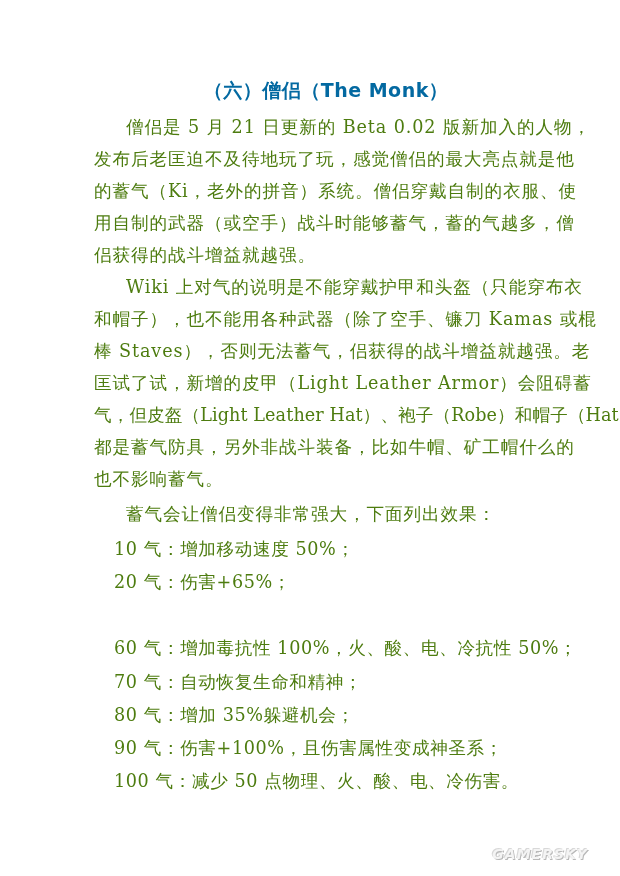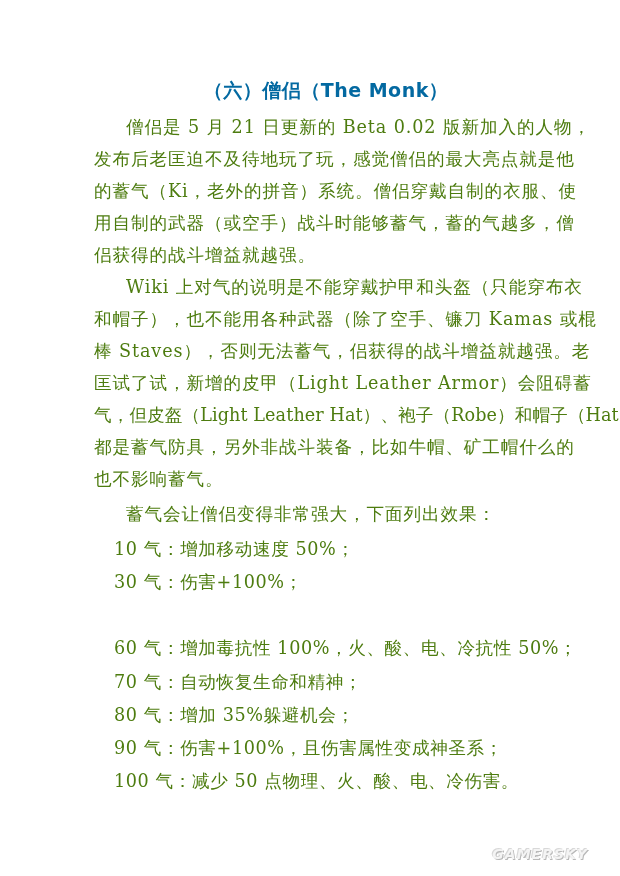--- a/index.html
+++ b/index.html
@@ -50,21 +50,21 @@
   <div class="line" style="top:404px;letter-spacing:0.1px">气，但皮盔（Light Leather Hat）、袍子（Robe）和帽子（Hat）</div>
   <div class="line" style="top:436px">都是蓄气防具，另外非战斗装备，比如牛帽、矿工帽什么的</div>
   <div class="line indent" style="top:503px">蓄气会让僧侣变得非常强大，下面列出效果：</div>
 
   <div class="line" style="top:468px">也不影响蓄气。</div>
 
   <div class="line list" style="top:538px">
     <span>10 气：</span><span>增加移动速度 50%；</span>
   </div>
   <div class="line list" style="top:571px">
-    <span>30 气：</span><span>伤害+100%；</span>
+    <span>20 气：</span><span>伤害+65%；</span>
   </div>
   <div class="line list" style="top:637px">
     <span>60 气：</span><span>增加毒抗性 100%，火、酸、电、冷抗性 50%；</span>
   </div>
   <div class="line list" style="top:671px">
     <span>70 气：</span><span>自动恢复生命和精神；</span>
   </div>
   <div class="line list" style="top:704px">
     <span>80 气：</span><span>增加 35%躲避机会；</span>
   </div>

